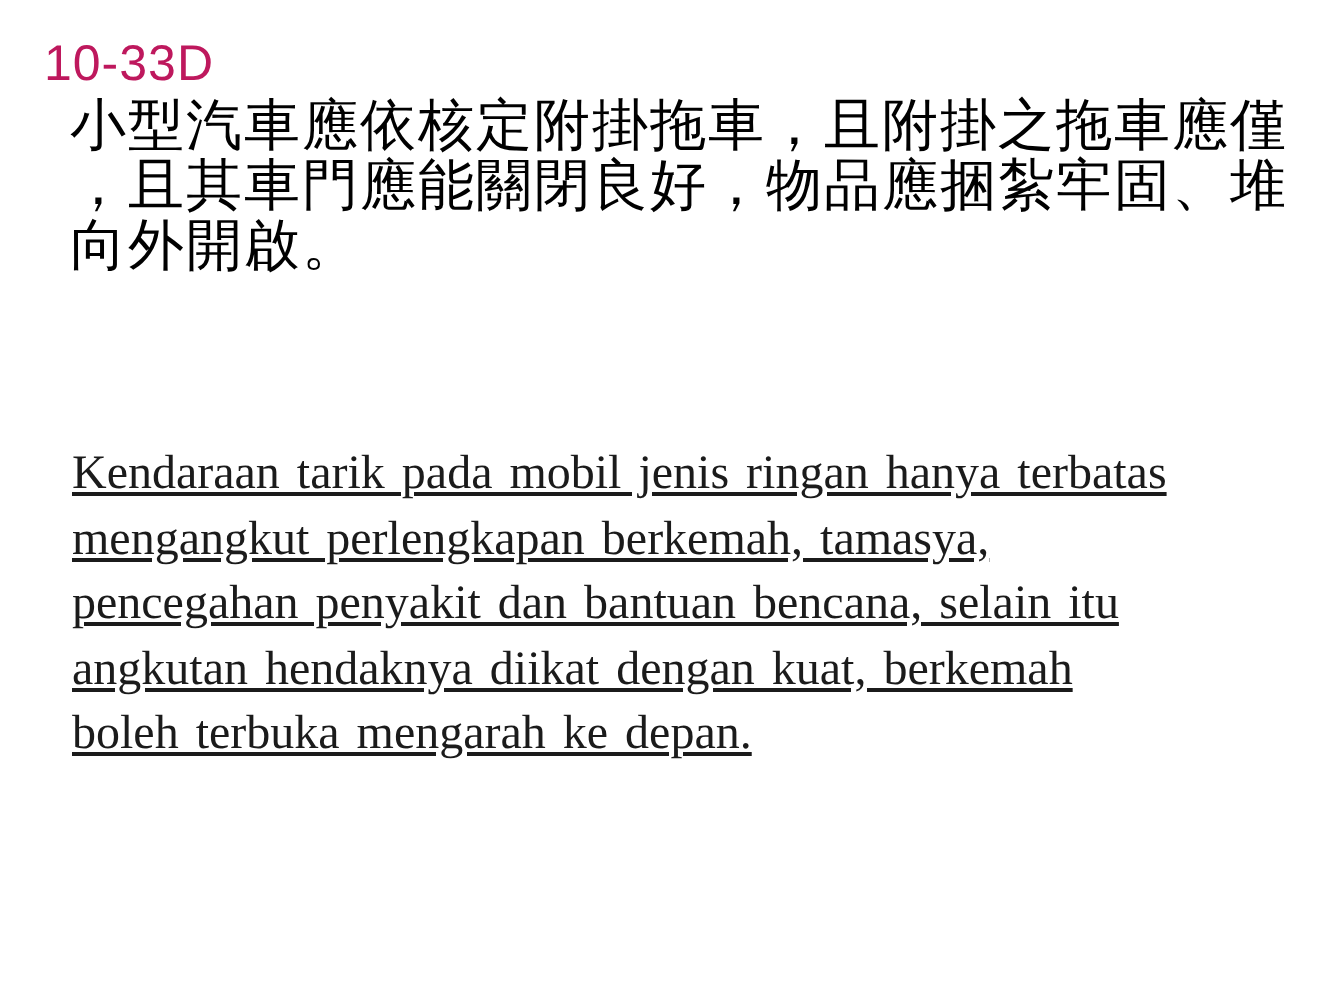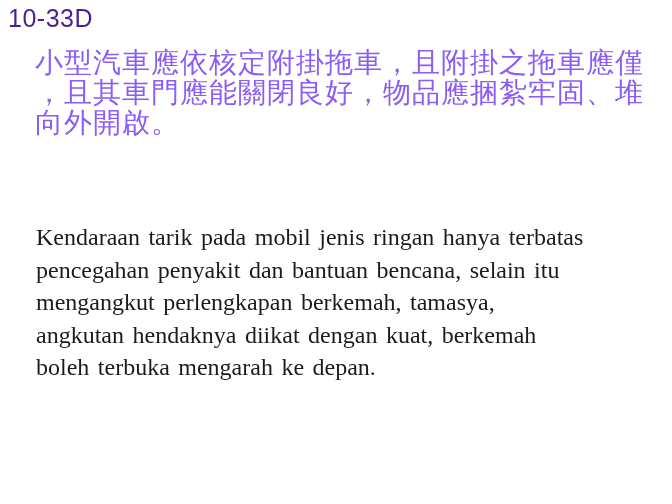--- a/index.html
+++ b/index.html
@@ -12,33 +12,33 @@
     width: 672px;
     height: 504px;
     background: #ffffff;
     overflow: hidden;
     font-family: "Liberation Sans", sans-serif;
   }
   .title {
     position: absolute;
     left: 8px;
     top: 4px;
-    margin: 0;
+    margin: 14px;
     font-size: 25px;
     font-weight: 400;
     letter-spacing: 0.5px;
-    color: #4c1d95;
+    color: #be185d;
     font-family: "Liberation Sans", sans-serif;
   }
   .zh-paragraph {
     position: absolute;
     left: 35px;
     top: 48px;
     width: 624px;
-    color: #8b5cf6;
+    color: #000000;
     font-size: 28px;
     line-height: 30px;
     font-weight: 300;
     letter-spacing: 1px;
     font-family: "Liberation Sans", sans-serif;
   }
   .zh-line {
     white-space: nowrap;
     height: 30px;
   }
@@ -49,36 +49,37 @@
     width: 620px;
     color: #1B1B1B;
     font-size: 24px;
     line-height: 32.5px;
     word-spacing: 2.5px;
     font-family: "Liberation Serif", "DejaVu Serif", serif;
   }
   .id-line {
     white-space: nowrap;
     height: 32.5px;
+    text-decoration: underline;
   }
 </style>
 </head>
 <body>
 
 <div class="slide">
 
   <h1 class="title">10-33D</h1>
 
   <div class="zh-paragraph">
     <div class="zh-line">小型汽車應依核定附掛拖車，且附掛之拖車應僅</div>
     <div class="zh-line">，且其車門應能關閉良好，物品應捆紮牢固、堆</div>
     <div class="zh-line">向外開啟。</div>
   </div>
 
   <div class="id-paragraph">
     <div class="id-line">Kendaraan tarik pada mobil jenis ringan hanya terbatas</div>
+    <div class="id-line">mengangkut perlengkapan berkemah, tamasya,</div>
     <div class="id-line">pencegahan penyakit dan bantuan bencana, selain itu</div>
-    <div class="id-line">mengangkut perlengkapan berkemah, tamasya,</div>
     <div class="id-line">angkutan hendaknya diikat dengan kuat, berkemah</div>
     <div class="id-line">boleh terbuka mengarah ke depan.</div>
   </div>
 
 </div>
 
 </body></html>

